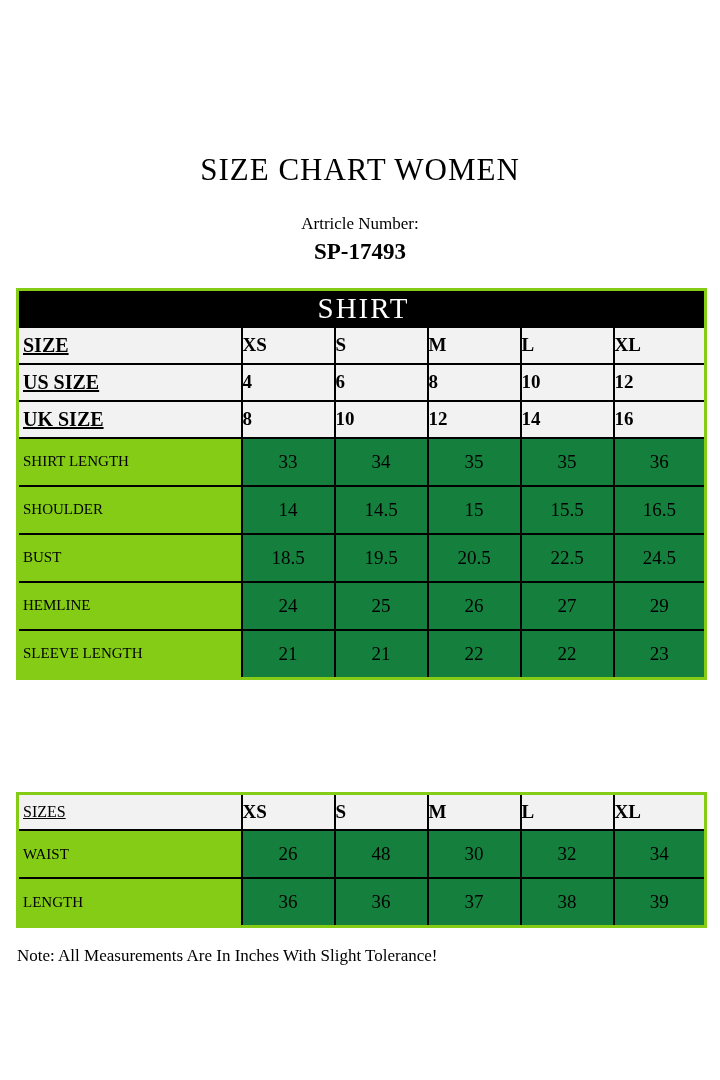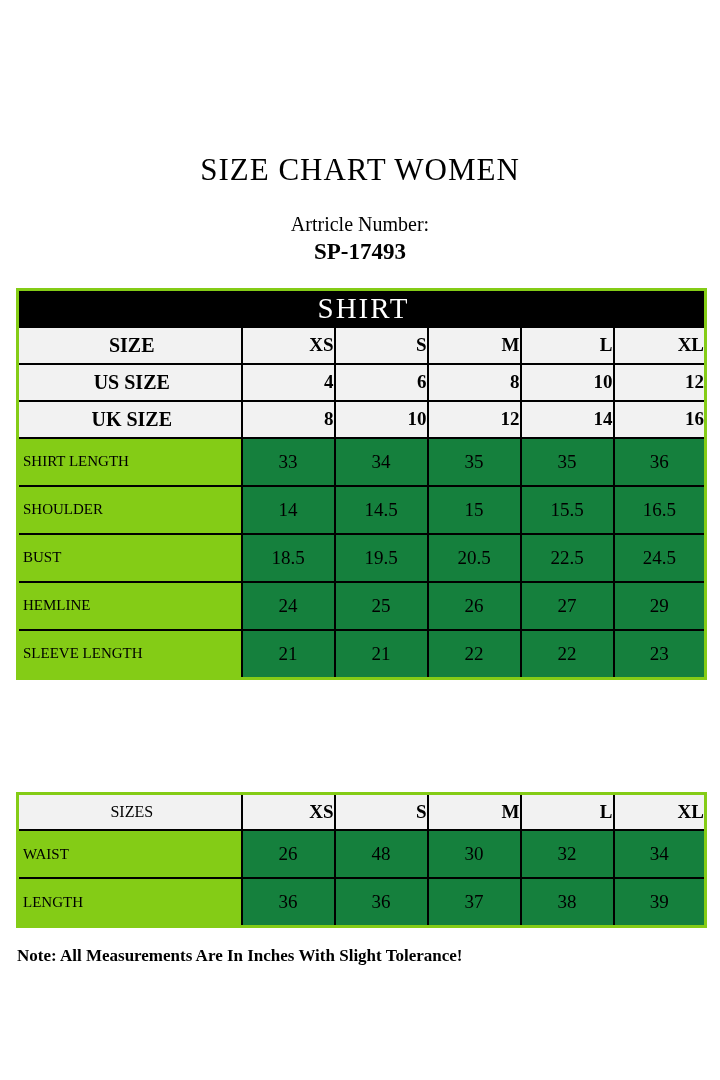--- a/index.html
+++ b/index.html
@@ -19,21 +19,21 @@
     padding-top: 153px;
     text-align: center;
     font-size: 31px;
     font-weight: normal;
     letter-spacing: 1px;
     line-height: 34px;
   }
   .article-label {
     margin-top: 25px;
     text-align: center;
-    font-size: 20px;
+    font-size: 17px;
     line-height: 24px;
   }
   .article-number {
     margin-top: 2px;
     text-align: center;
     font-size: 23px;
     font-weight: bold;
     line-height: 28px;
   }
 
@@ -55,44 +55,43 @@
   td.band {
     background: #000000;
     color: #ffffff;
     text-align: center;
     font-size: 29px;
     letter-spacing: 2px;
     height: 39px;
     padding: 0;
   }
   tr.hdr td { background: #f2f2f2; font-weight: bold; }
-  tr.hdr td.label { font-size: 20px; text-align: center; }
+  tr.hdr td.label { font-size: 20px; text-align: left; text-decoration: underline; }
   tr.hdr.plain-label td.label { font-weight: normal; font-size: 16px; }
-  tr.hdr td.val { font-size: 19px; text-align: right; padding: 0; }
+  tr.hdr td.val { font-size: 19px; text-align: left; padding: 0; }
   tr.data td.label {
     background: #84cc16;
     font-size: 15px;
     font-weight: normal;
     text-align: left;
   }
   tr.data td.val {
     background: #15803d;
     font-size: 19px;
     text-align: center;
     padding: 12px;
   }
 
   #shirt-wrap { margin-top: 22px; }
   #trouser-wrap { margin-top: 112px; }
 
   .note {
     margin: 18px 0 0 17px;
     font-size: 17px;
     line-height: 20px;
-    font-weight: bold;
   }
 </style>
 </head>
 <body>
 
 <div class="page">
 
   <h1 class="doc-title">SIZE CHART WOMEN</h1>
 
   <div class="article-label">Artricle Number:</div>

